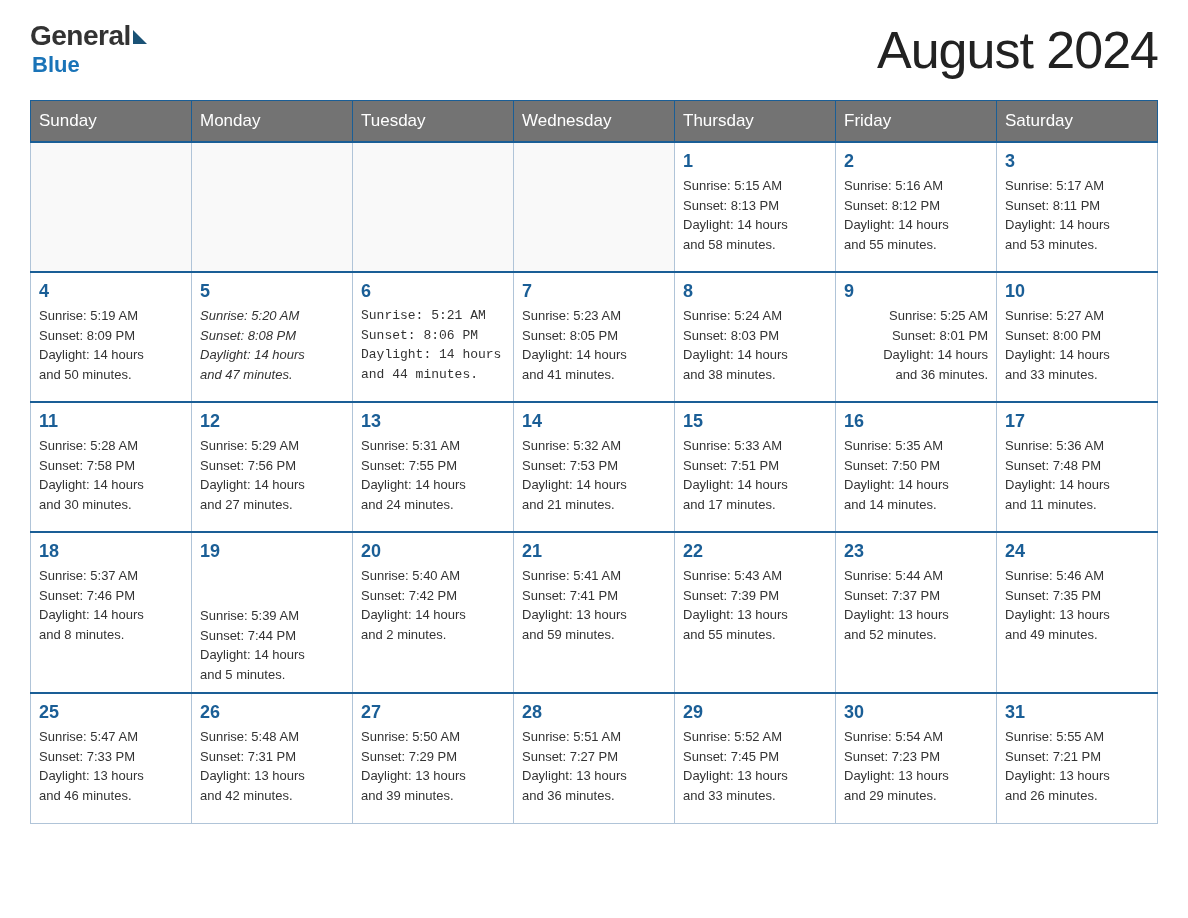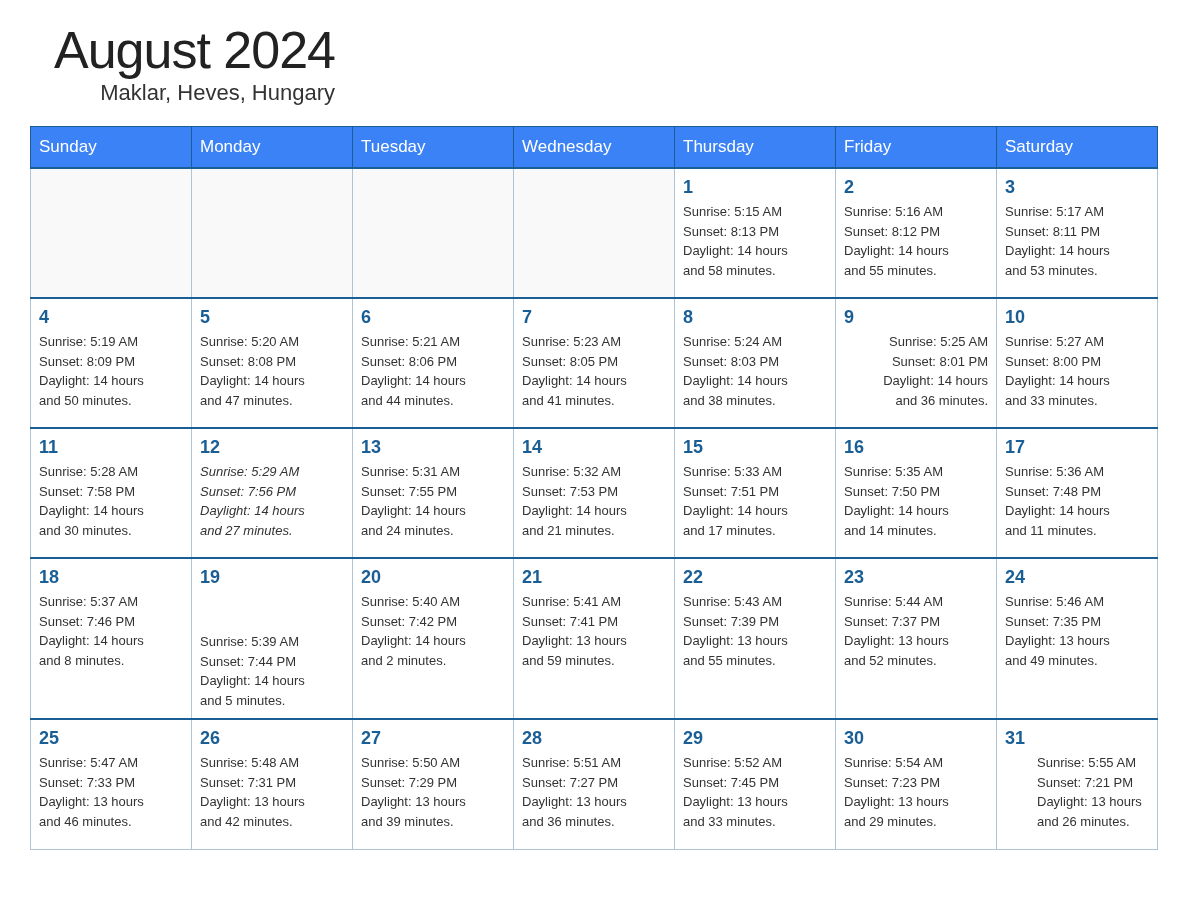--- a/index.html
+++ b/index.html
@@ -60,21 +60,21 @@
       font-size: 22px;
       color: #333;
       font-weight: normal;
     }
     .calendar {
       width: 100%;
       border-collapse: collapse;
       border: 1px solid #1a5e96;
     }
     .calendar th {
-      background-color: #3b82f6;
+      background-color: #737373;
       color: #fff;
       padding: 10px 8px;
       font-size: 17px;
       font-weight: normal;
       text-align: left;
       border: 1px solid #1a5e96;
     }
     .calendar td {
       vertical-align: top;
       padding: 8px 8px;
@@ -104,23 +104,29 @@
     }
     .calendar tbody tr:last-child {
       border-bottom: 1px solid #b0c4d8;
       padding-left: 16px;
     }
   </style>
 </head>
 <body>
 
 <div class="header">
+  <div class="logo">
+    <div class="logo-top">
+      <span class="logo-general">General</span>
+      <div class="logo-arrow"></div>
+    </div>
+    <span class="logo-subtitle">Blue</span>
+  </div>
   <div class="title-block">
     <div class="month-year">August 2024</div>
-    <div class="location">Maklar, Heves, Hungary</div>
   </div>
 </div>
 
 <table class="calendar">
   <thead>
     <tr>
     <th>Sunday</th>
         <th>Monday</th>
         <th>Tuesday</th>
         <th>Wednesday</th>
@@ -160,28 +166,28 @@
       <tr>
         <td>
           <div class="day-number">4</div>
           <div class="day-info" style="white-space: pre-line;">Sunrise: 5:19 AM
 Sunset: 8:09 PM
 Daylight: 14 hours
 and 50 minutes.</div>
         </td>
         <td>
           <div class="day-number">5</div>
-          <div class="day-info" style="white-space: pre-line;">Sunrise: 5:20 AM
+          <div class="day-info" style="white-space: pre-line; font-style: italic;">Sunrise: 5:20 AM
 Sunset: 8:08 PM
 Daylight: 14 hours
 and 47 minutes.</div>
         </td>
         <td>
           <div class="day-number">6</div>
-          <div class="day-info" style="white-space: pre-line;">Sunrise: 5:21 AM
+          <div class="day-info" style="white-space: pre-line; font-family: Liberation Mono, monospace;">Sunrise: 5:21 AM
 Sunset: 8:06 PM
 Daylight: 14 hours
 and 44 minutes.</div>
         </td>
         <td>
           <div class="day-number">7</div>
           <div class="day-info" style="white-space: pre-line;">Sunrise: 5:23 AM
 Sunset: 8:05 PM
 Daylight: 14 hours
 and 41 minutes.</div>
@@ -211,21 +217,21 @@
       <tr>
         <td>
           <div class="day-number">11</div>
           <div class="day-info" style="white-space: pre-line;">Sunrise: 5:28 AM
 Sunset: 7:58 PM
 Daylight: 14 hours
 and 30 minutes.</div>
         </td>
         <td>
           <div class="day-number">12</div>
-          <div class="day-info" style="white-space: pre-line; font-style: italic;">Sunrise: 5:29 AM
+          <div class="day-info" style="white-space: pre-line;">Sunrise: 5:29 AM
 Sunset: 7:56 PM
 Daylight: 14 hours
 and 27 minutes.</div>
         </td>
         <td>
           <div class="day-number">13</div>
           <div class="day-info" style="white-space: pre-line;">Sunrise: 5:31 AM
 Sunset: 7:55 PM
 Daylight: 14 hours
 and 24 minutes.</div>
@@ -348,20 +354,20 @@
         </td>
         <td>
           <div class="day-number">30</div>
           <div class="day-info" style="white-space: pre-line;">Sunrise: 5:54 AM
 Sunset: 7:23 PM
 Daylight: 13 hours
 and 29 minutes.</div>
         </td>
         <td>
           <div class="day-number">31</div>
-          <div class="day-info" style="white-space: pre-line; margin-left: 32px;">Sunrise: 5:55 AM
+          <div class="day-info" style="white-space: pre-line;">Sunrise: 5:55 AM
 Sunset: 7:21 PM
 Daylight: 13 hours
 and 26 minutes.</div>
         </td>
       </tr>
     </tbody>
 </table>
 
 </body></html>

